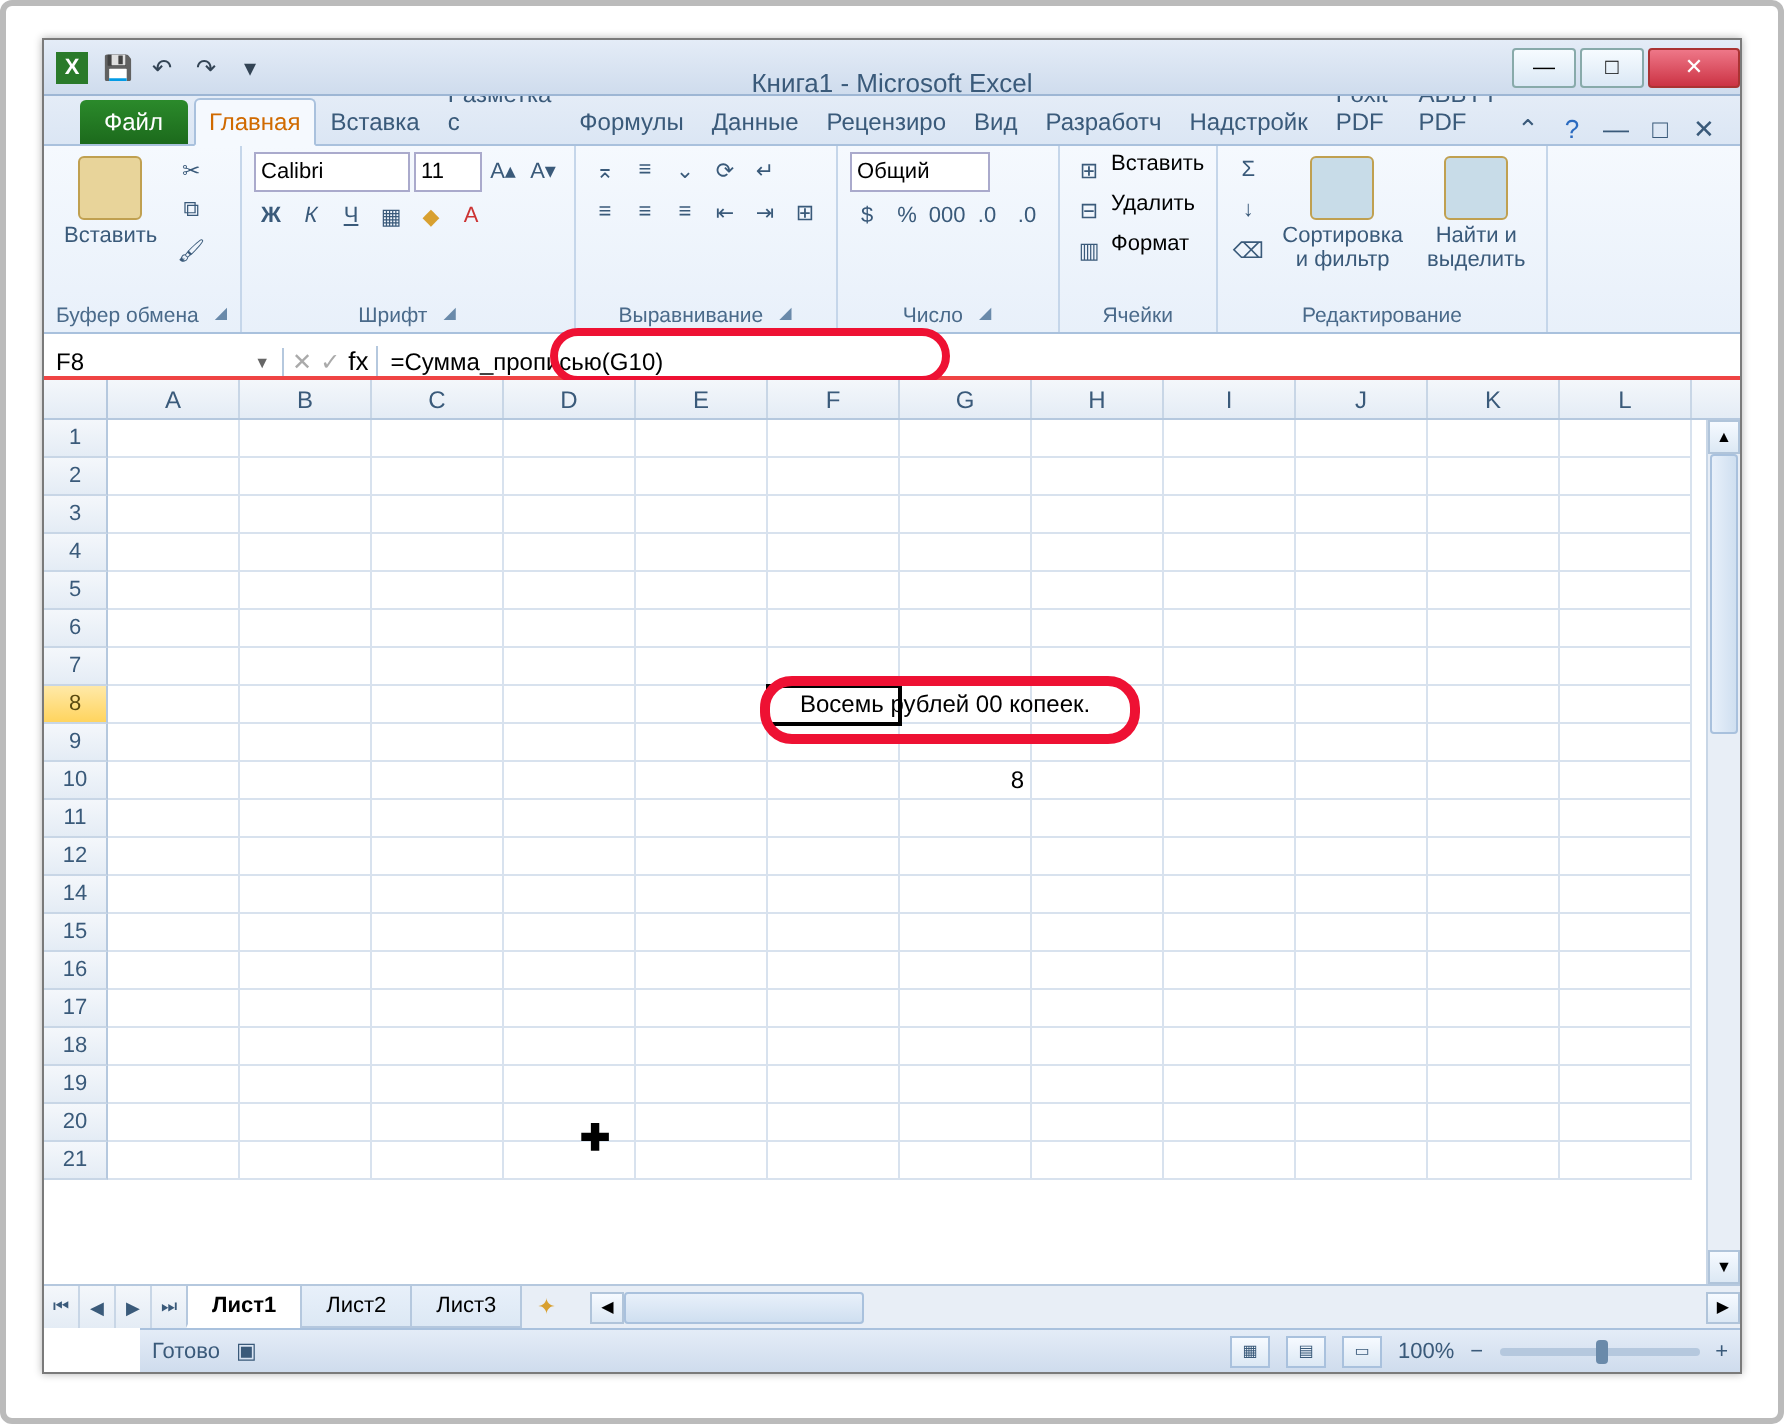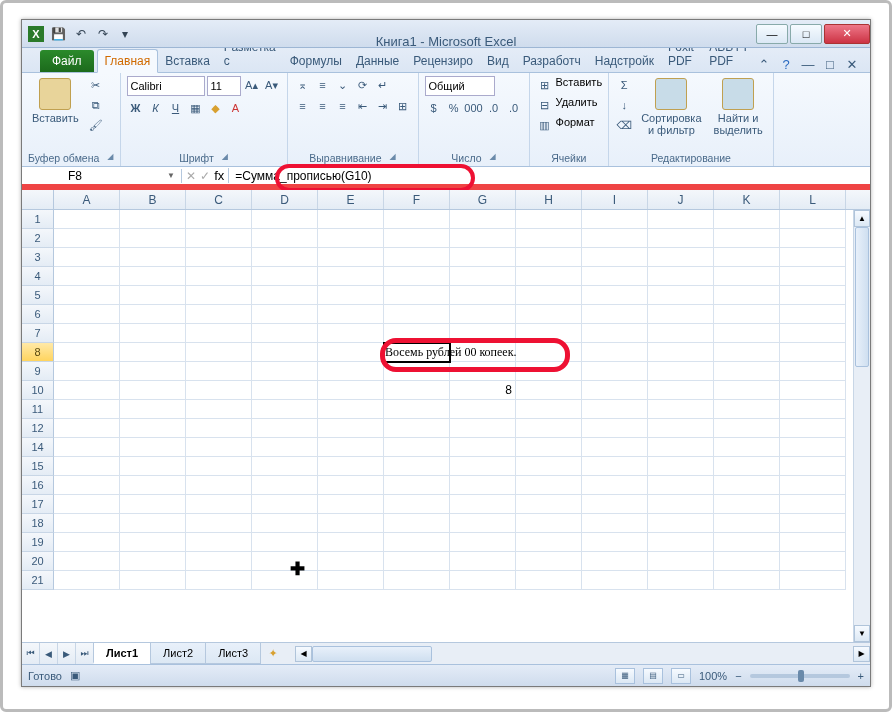--- a/index.html
+++ b/index.html
@@ -35,40 +35,40 @@
 .group-label .dlg { font-size:8px; color:#6a8aaa; }
 .bigbtn { display:flex; flex-direction:column; align-items:center; gap:2px; padding:2px 4px; }
 .bigbtn .ico { width:32px; height:32px; background:#e8d49a; border:1px solid #c0a050; border-radius:3px; }
 .bigbtn .lbl { font-size:11px; color:#3a5a7a; text-align:center; line-height:1.1; }
 .icorow { display:flex; gap:2px; }
 .smico { width:18px; height:18px; border:1px solid transparent; display:flex; align-items:center; justify-content:center; font-size:11px; color:#3a5a7a; }
 .col { display:flex; flex-direction:column; gap:2px; }
 .combo { height:20px; border:1px solid #aac; background:#fff; font-size:11px; padding:0 3px; display:flex; align-items:center; }
 
 
-.fbar { height: 23px; border-bottom: 6px solid #ef4444; display:flex; align-items:center; font-size:12px; position:relative;padding-left:40px; }
+.fbar { height: 23px; border-bottom: 2px solid #ef4444; display:flex; align-items:flex-end; font-size:12px; position:relative; }
 .namebox { width:120px; border-right:1px solid #b5c8de; display:flex; align-items:center; padding:0 6px; justify-content:space-between; }
 .namebox .dd { font-size:8px; color:#666; }
 .fxbtns { display:flex; align-items:center; padding:0 4px; border-right:1px solid #b5c8de; gap:4px; }
 .fxlabel { font-size:13px; }
 .finput { flex:1; padding:0 6px; display:flex; align-items:center; position:relative; }
 .callout1 { position:absolute; left:253px; top:-3px; width:200px; height:28px; border:4px solid #e13; border-radius:14px; pointer-events:none; }
 
 
 .gridwrap { flex:1; display:flex; flex-direction:column; position:relative; overflow:hidden; }
 .colhdr { height:20px; display:flex; background:linear-gradient(#f4f7fb,#e4ecf5); border-bottom:1px solid #b5c8de; }
 .corner { width:32px; border-right:1px solid #b5c8de; background:linear-gradient(#f4f7fb,#e4ecf5); }
 .ch { width:66px; border-right:1px solid #c8d6e6; text-align:center; font-size:12px; color:#3a5a7a; line-height:20px; }
 .rowswrap { flex:1; overflow:auto; position:relative; }
 .gridrow { height:19px; display:flex; }
 .rh { width:32px; background:linear-gradient(#f4f7fb,#e4ecf5); border-right:1px solid #b5c8de; border-bottom:1px solid #c8d6e6; text-align:center; font-size:11px; color:#3a5a7a; line-height:19px; }
 .rh.sel { background:linear-gradient(#ffe9a8,#ffd45e); color:#5a4a10; }
 .cell { width:66px; border-right:1px solid #d8e2ee; border-bottom:1px solid #d8e2ee; font-size:12px; padding:0 3px; line-height:19px; position:relative; }
 .cell.selected { outline:2px solid #000; outline-offset:-1px; z-index:2; }
-.overflow-text { position:absolute; left:1px; top:0; white-space:nowrap; z-index:3;font-family:Liberation Serif, serif; }
+.overflow-text { position:absolute; left:16px; top:0; white-space:nowrap; z-index:3; }
 .callout2 { position:absolute; border:5px solid #e13; border-radius:16px; pointer-events:none; z-index:5; }
 .cursor-cross { position:absolute; font-size:18px; color:#000; pointer-events:none; font-weight:bold; }
 
 
 .vscroll { position:absolute; right:0; top:20px; bottom:0; width:17px; background:#e8eef6; border-left:1px solid #c8d6e6; }
 .vscroll .vbtn { height:17px; background:linear-gradient(#f6faff,#dce8f4); border:1px solid #b0c4da; display:flex; align-items:center; justify-content:center; font-size:8px; }
 .vscroll .vthumb { position:absolute; top:17px; left:1px; right:1px; height:140px; background:linear-gradient(90deg,#e8f0fa,#cfdff0); border:1px solid #a9c1dd; border-radius:2px; }
 
 
 .sheetbar { height:22px; border-top:1px solid #b5c8de; display:flex; align-items:stretch; font-size:11px; background:#e8eef6; }
@@ -77,21 +77,21 @@
 .sheettab { padding:0 12px; background:#fff; border:1px solid #b5c8de; border-top:none; display:flex; align-items:center; margin-left:-1px; }
 .sheettab.active { background:#fff; font-weight:bold; border-bottom:2px solid #fff; }
 .sheettab.inactive { background:linear-gradient(#e8f0fa,#dce8f4); }
 .newsheet { width:24px; display:flex; align-items:center; justify-content:center; color:#d8a030; }
 .hscroll { flex:1; display:flex; align-items:center; margin-left:10px; }
 .hscroll .htrack { flex:1; height:16px; background:#e8eef6; position:relative; }
 .hscroll .hthumb { position:absolute; left:0; width:120px; top:0; bottom:0; background:linear-gradient(#e8f0fa,#cfdff0); border:1px solid #a9c1dd; border-radius:2px; }
 .hscroll .hbtn { width:17px; height:16px; background:linear-gradient(#f6faff,#dce8f4); border:1px solid #b0c4da; display:flex; align-items:center; justify-content:center; font-size:8px; }
 
 
-.statusbar { height:22px; background:linear-gradient(#e4ecf7,#cfdced); border-top:1px solid #a9c1dd; display:flex; align-items:center; font-size:11px; color:#3a5a7a; padding:0 6px; gap:8px; }
+.statusbar { height:22px; background:linear-gradient(#e4ecf7,#cfdced); border-top:1px solid #a9c1dd; display:flex; align-items:center; font-size:11px; color:#3a5a7a; padding:0 6px; gap:8px;margin-left:48px; }
 .statusbar .sp { flex:1; }
 .viewbtn { width:20px; height:16px; border:1px solid #a9c1dd; background:linear-gradient(#f6faff,#dce8f4); display:flex; align-items:center; justify-content:center; font-size:8px; }
 .zoomslider { width:100px; height:4px; background:#b5c8de; position:relative; border-radius:2px; }
 .zoomslider .zthumb { position:absolute; left:48px; top:-4px; width:6px; height:12px; background:#6a8aaa; border-radius:2px; }
 </style>
 </head>
 <body>
 
 <div class="outer">
  <div class="winframe">

